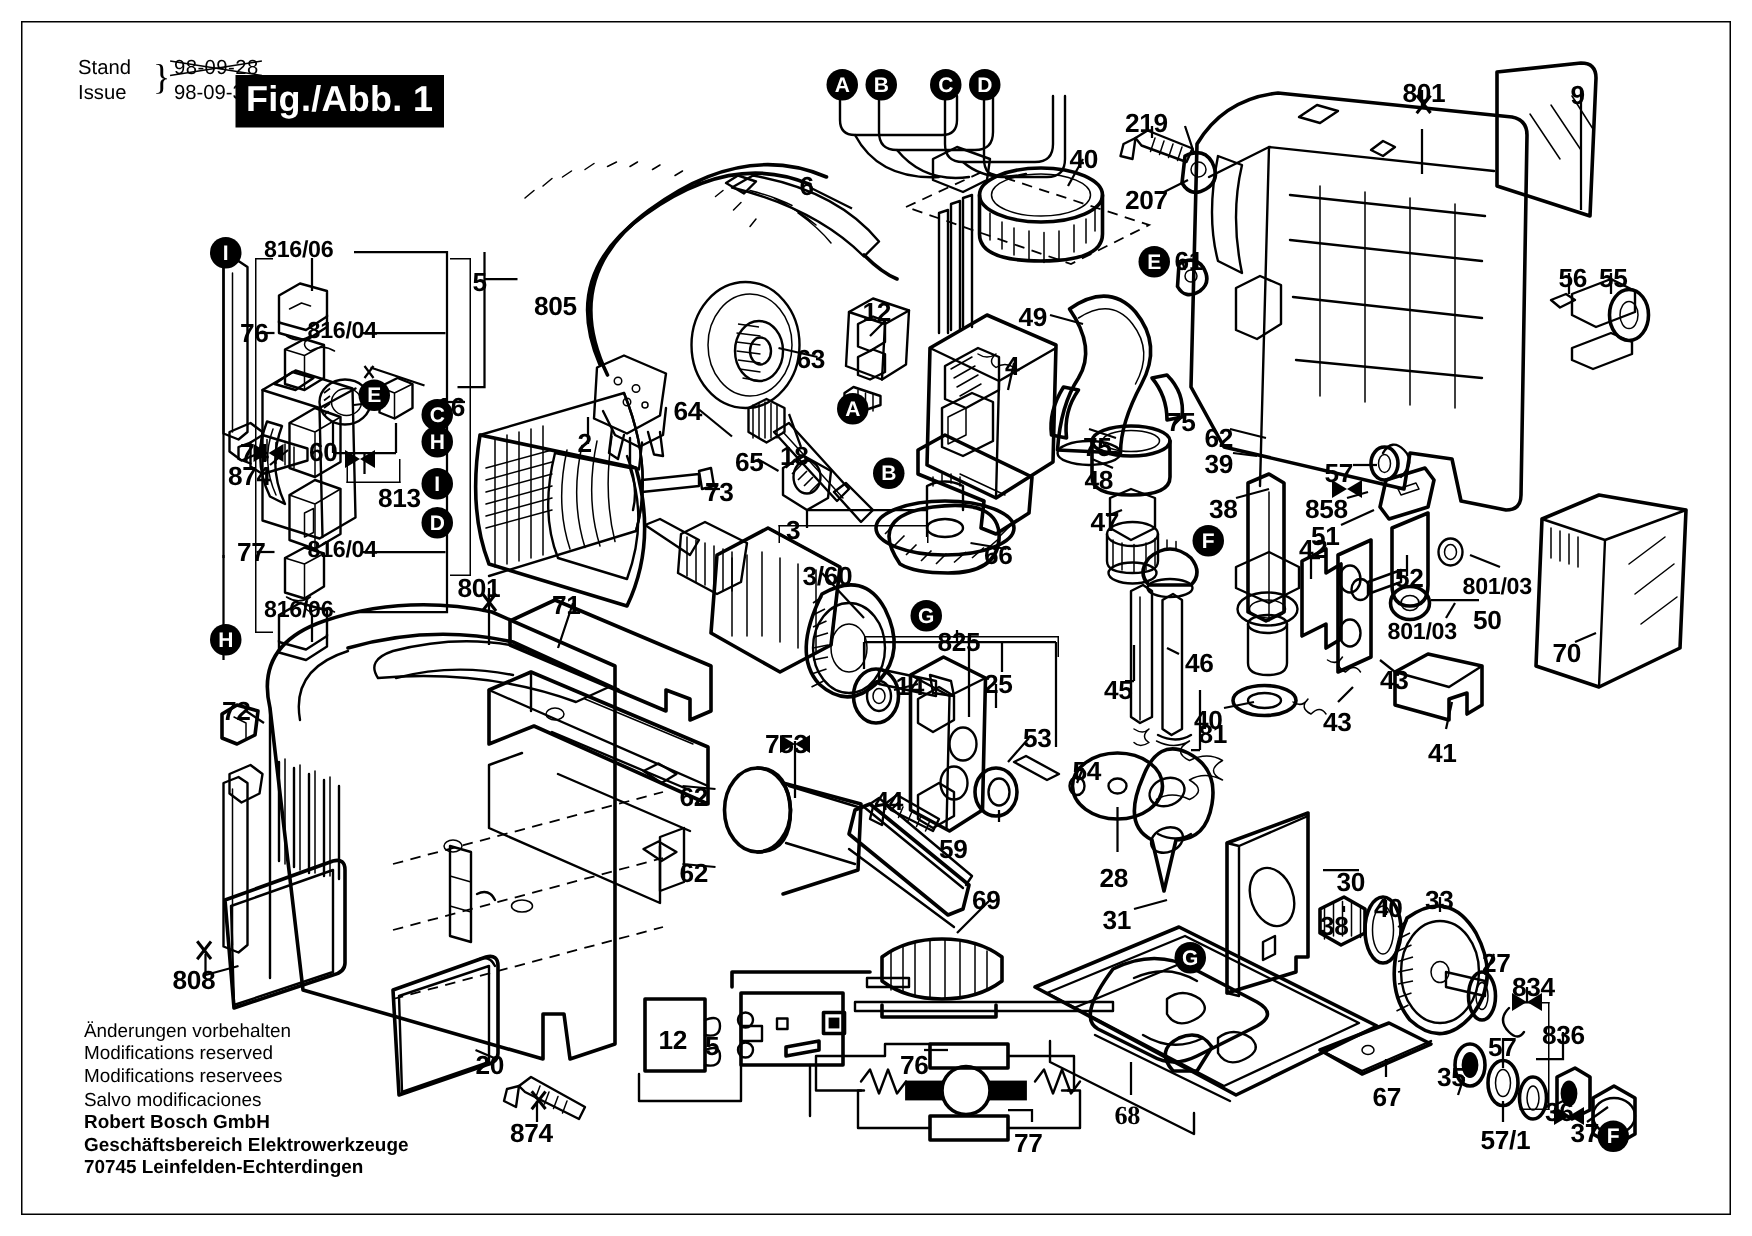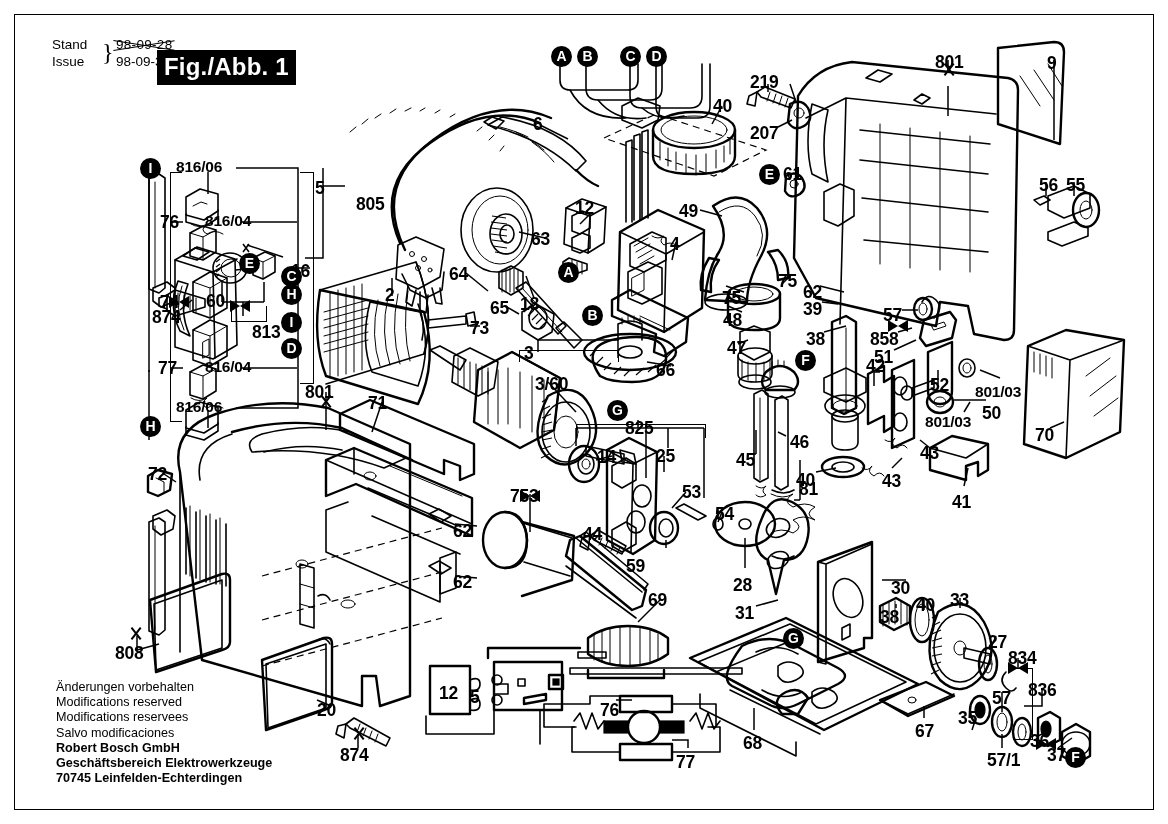--- a/index.html
+++ b/index.html
@@ -847,21 +847,21 @@
       <div class="lbl" style="left: 950px; top: 590px;">33</div>
       <div class="lbl" style="left: 988px; top: 632px;">27</div>
       <div class="lbl" style="left: 1008px; top: 648px;">834</div>
       <div class="lbl" style="left: 1028px; top: 680px;">836</div>
       <div class="lbl" style="left: 992px; top: 688px;">57</div>
       <div class="lbl" style="left: 987px; top: 750px;">57/1</div>
       <div class="lbl" style="left: 958px; top: 696px; margin-top: 12px;">35</div>
       <div class="lbl" style="left: 1030px; top: 731px;">36</div>
       <div class="lbl" style="left: 1047px; top: 745px;">37</div>
       <div class="lbl" style="left: 915px; top: 721px;">67</div>
-      <div class="lbl" style="left: 743px; top: 733px;">68</div>
+      <div class="lbl" style="left: 743px; top: 733px; font-family: Liberation Serif, serif;">68</div>
       <div class="lbl" style="left: 439px; top: 683px;">12</div>
       <div class="lbl" style="left: 470px; top: 687px;">5</div>
       <div class="lbl" style="left: 600px; top: 700px;">76</div>
       <div class="lbl" style="left: 676px; top: 752px;">77</div>
     </div>
 
   <div id="marker-layer">
       <div class="cmark" style="left: 551px; top: 46px;">A</div>
       <div class="cmark" style="left: 577px; top: 46px;">B</div>
       <div class="cmark" style="left: 620px; top: 46px;">C</div>

